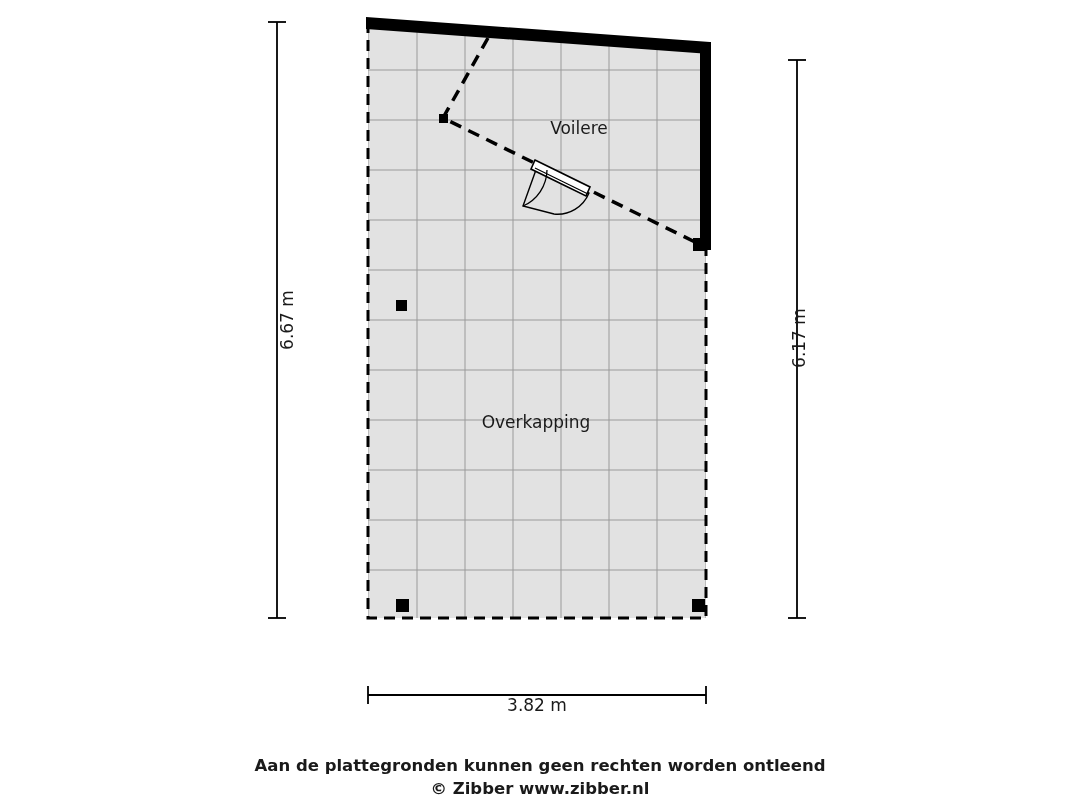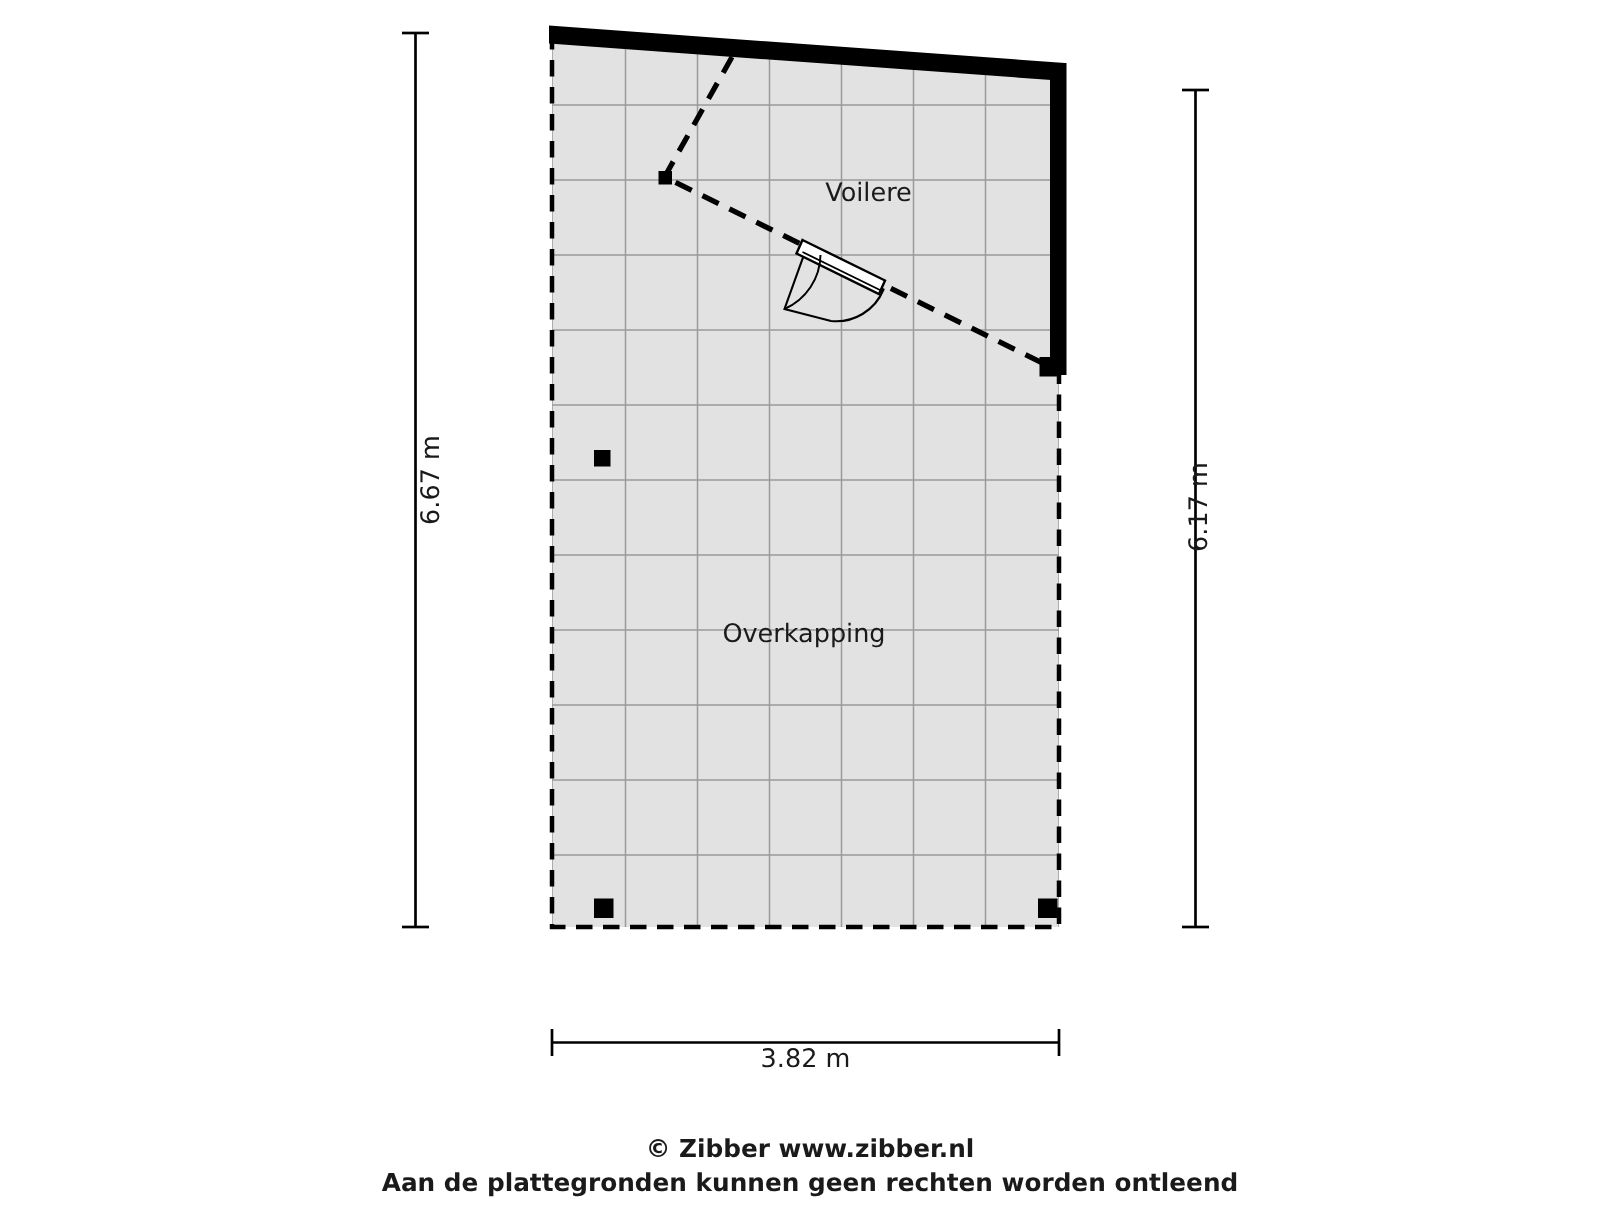--- a/index.html
+++ b/index.html
@@ -129,17 +129,17 @@
       <line x1="368" y1="686" x2="368" y2="704" stroke="#000000" stroke-width="1.8"></line>
       <line x1="706" y1="686" x2="706" y2="704" stroke="#000000" stroke-width="1.8"></line>
       <text class="dim-label" x="537" y="711" text-anchor="middle">3.82 m</text>
     </g>
 
     <text class="room-label" x="579" y="134" text-anchor="middle">Voilere</text>
     <text class="room-label" x="536" y="428" text-anchor="middle">Overkapping</text>
   </svg>
 
   <div class="footer">
+    <div>Aan de plattegronden kunnen geen rechten worden ontleend</div>
     <div>© Zibber www.zibber.nl</div>
-    <div>Aan de plattegronden kunnen geen rechten worden ontleend</div>
   </div>
 
 </div>
 
 </body></html>

